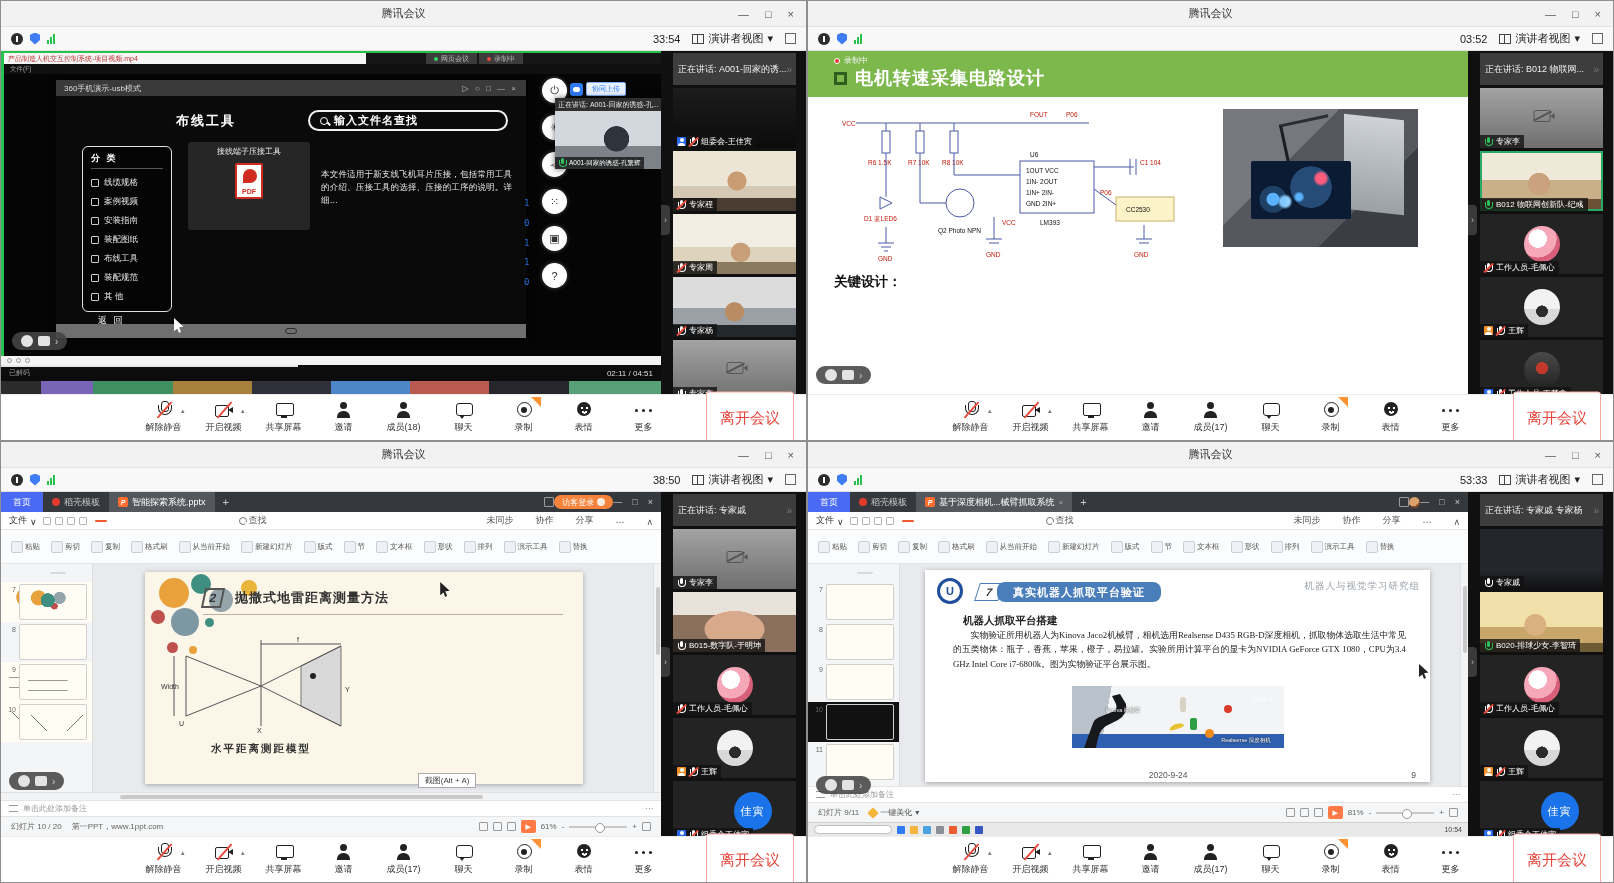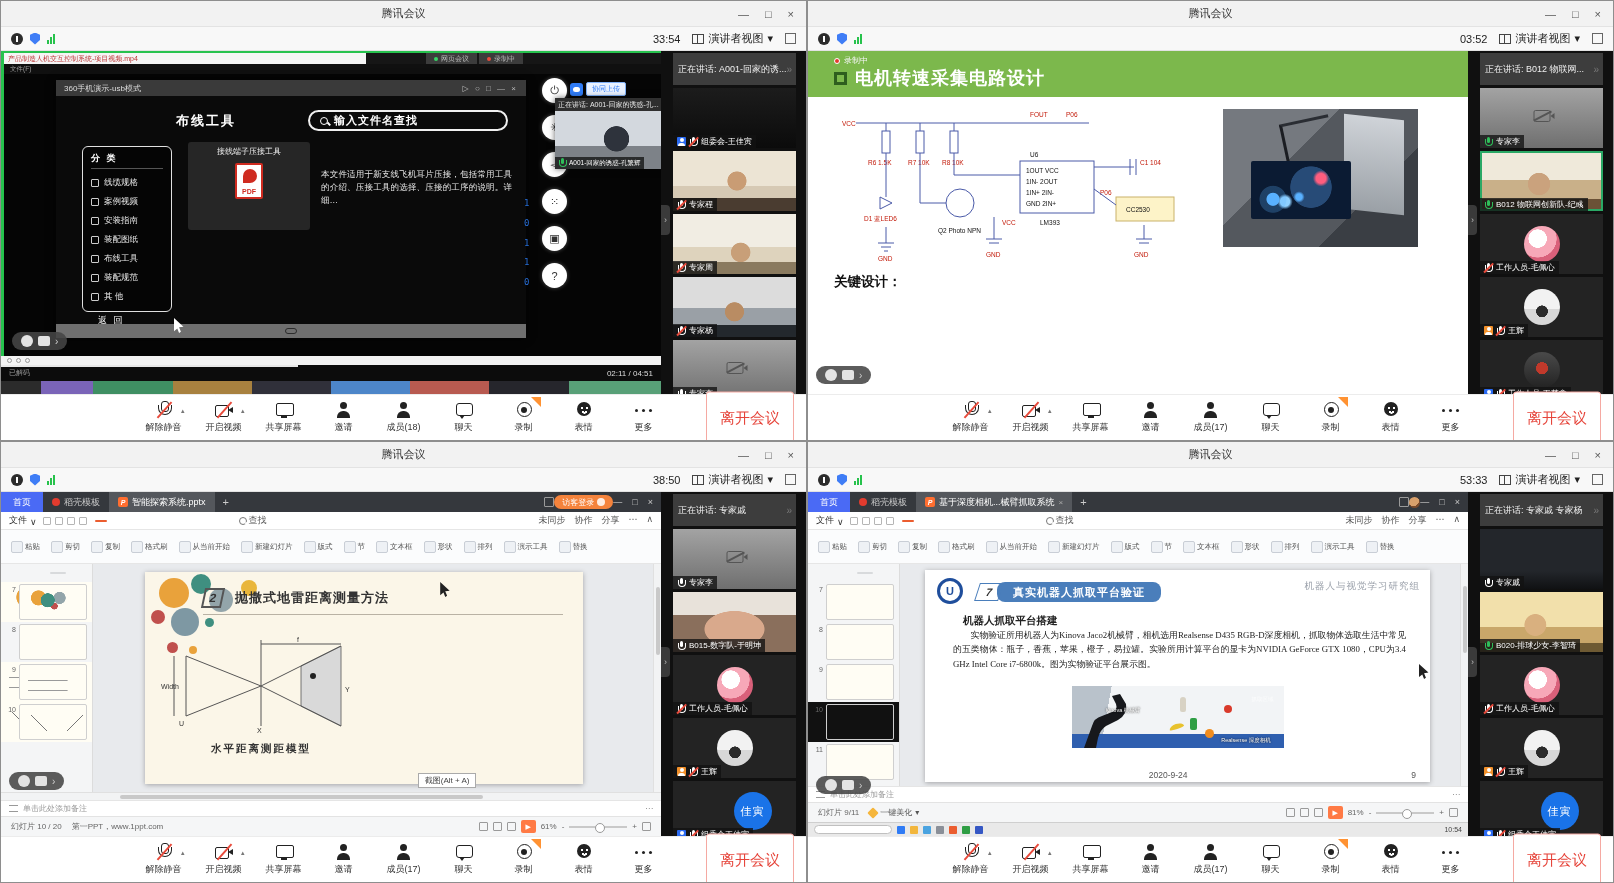--- a/index.html
+++ b/index.html
@@ -195,21 +195,21 @@
 .wsq{width:10px;height:10px;border:1px solid #9a9a9a;border-radius:1px}
 .wwin{color:#c9c9c9;font-size:9px;display:flex;gap:10px}
 .wmenu{height:18px;background:#fff;border-bottom:1px solid #e6e6e6;display:flex;align-items:center;font-size:9px;color:#333;padding:0 8px;flex:none}
 .wm-file{display:flex;align-items:flex-end;gap:3px;margin-right:6px}
 .wm-qicons{display:flex;gap:4px;margin-right:8px}
 .wm-qicons i{width:8px;height:8px;border:1px solid #b5b5b5;border-radius:1px}
 .wm-items{display:flex;gap:2px}
 .wm-item{padding:1px 6px;border-radius:8px;cursor:pointer;white-space:nowrap}
 .wm-item.active{background:#eb5d2f;color:#fff}
 .wm-find{margin-left:6px;color:#555;display:flex;align-items:center;gap:2px}
-.wm-right{margin-left:auto;display:flex;gap:9px;color:#555;align-items:flex-start}
+.wm-right{margin-left:auto;display:flex;gap:22px;color:#555;align-items:flex-end}
 .wribbon{height:34px;background:#fbfcfd;border-bottom:1px solid #e6e6e6;display:flex;align-items:center;gap:11px;padding:0 10px;overflow:hidden;flex:none}
 .rb-item{display:flex;align-items:center;gap:2px;font-size:7.5px;color:#555;white-space:nowrap}
 .rb-ico{width:12px;height:12px;border:1px solid #c9ced6;background:#eef1f5;border-radius:2px}
 .wmain{flex:1;display:flex;min-height:0;background:#e8eaed}
 .wpanel{width:92px;flex:none;background:#f4f5f6;border-right:1px solid #dcdcdc;display:flex;flex-direction:column;overflow:hidden}
 .wpanel-tabs{display:flex;gap:6px;justify-content:center;align-items:center;height:18px;font-size:8px;color:#666;flex:none}
 .wp-tab{padding:1px 8px;border-radius:8px;cursor:pointer}
 .wp-tab.sel{background:#d8dadc;color:#333}
 .throw{display:flex;gap:3px;padding:2px 5px;align-items:flex-start}
 .th-num{font-size:7px;color:#666;width:10px;text-align:right;padding-top:2px}

